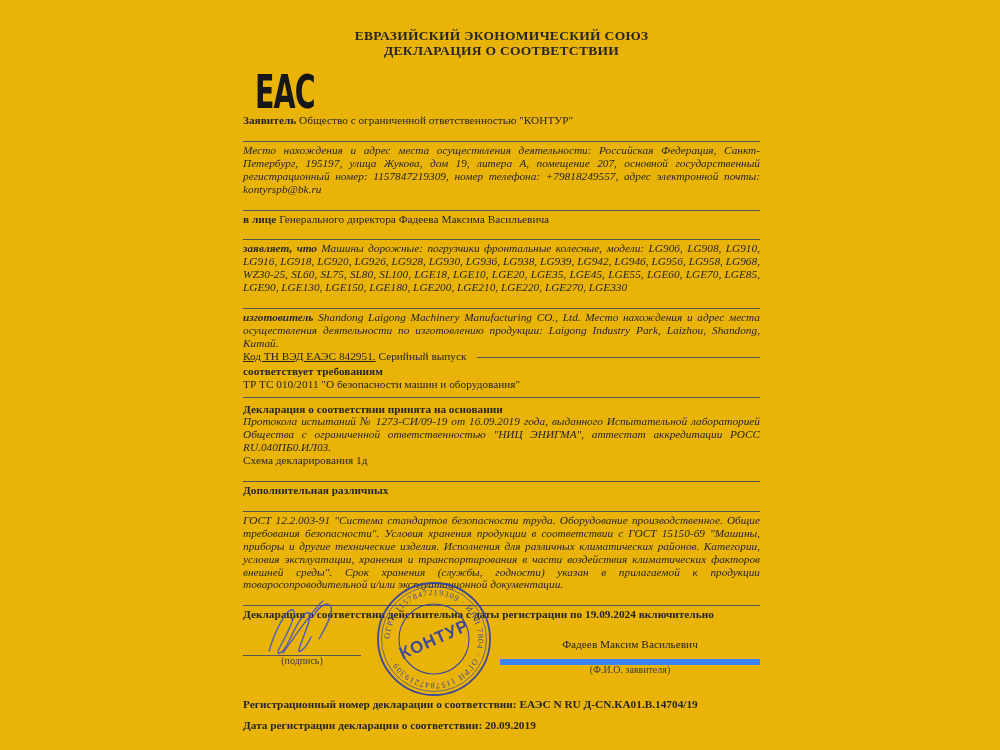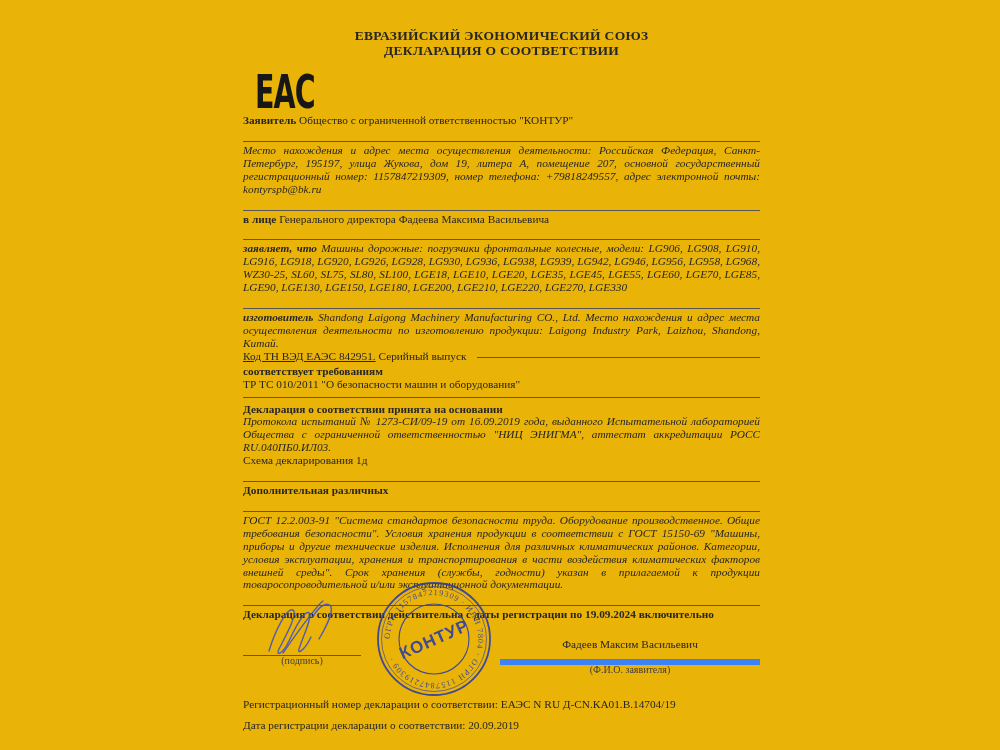--- a/index.html
+++ b/index.html
@@ -22,21 +22,21 @@
   .gap-bot{margin-bottom:5px;}
   .sig-area{position:relative;height:64px;margin-top:4px;}
   .sig-col{position:absolute;left:0;top:30px;width:118px;}
   .sig-line{border-top:1px solid #555;}
   .caption{font-size:10px;color:#3c3c3c;text-align:center;line-height:10px;}
   .sig-scribble{position:absolute;left:6px;top:-28px;width:110px;height:62px;}
   .name-col{position:absolute;right:0;top:12px;width:260px;}
   .name-text{font-size:11.3px;text-align:center;line-height:14px;padding-bottom:8px;
              border-bottom:6px solid #3b82f6;}
   .stamp{position:absolute;left:131px;top:-46px;width:120px;height:120px;opacity:.9;z-index:3;}
-  .footer-row{font-size:11.3px;font-weight:normal;margin-top:9px;}
+  .footer-row{font-size:11.3px;font-weight:bold;margin-top:9px;}
 </style>
 </head>
 <body>
 
 <div class="canvas">
   <div class="doc">
 
     <div class="title">
       <div>ЕВРАЗИЙСКИЙ ЭКОНОМИЧЕСКИЙ СОЮЗ</div>
       <div>ДЕКЛАРАЦИЯ О СООТВЕТСТВИИ</div>

